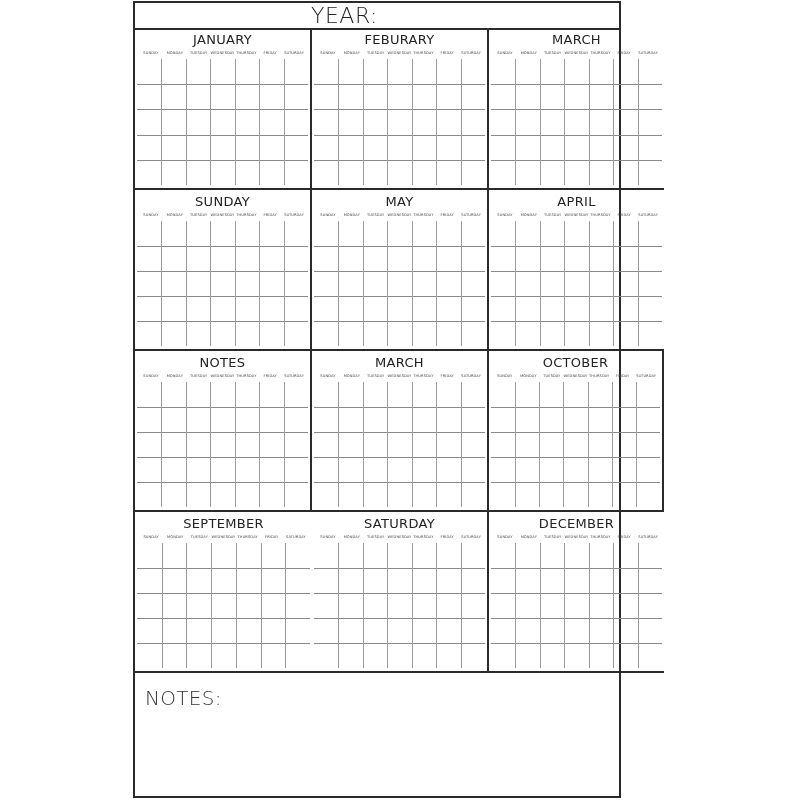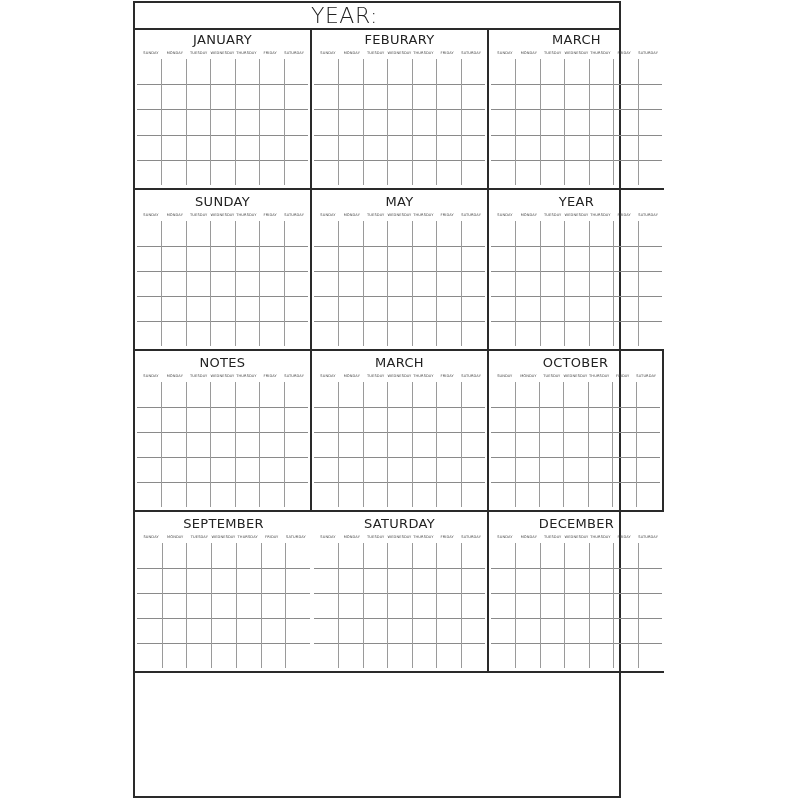--- a/index.html
+++ b/index.html
@@ -172,21 +172,21 @@
           <div class="hline" style="top: 80%;"></div>
           <div class="vline" style="left: 14.2857%;"></div>
           <div class="vline" style="left: 28.5714%;"></div>
           <div class="vline" style="left: 42.8571%;"></div>
           <div class="vline" style="left: 57.1429%;"></div>
           <div class="vline" style="left: 71.4286%;"></div>
           <div class="vline" style="left: 85.7143%;"></div>
         </div>
       </div>
     <div class="month col-3">
-        <div class="month-title">YEAR</div>
+        <div class="month-title">APRIL</div>
         <div class="day-head">
           <div class="day-name">SUNDAY</div>
           <div class="day-name">MONDAY</div>
           <div class="day-name">TUESDAY</div>
           <div class="day-name">WEDNESDAY</div>
           <div class="day-name">THURSDAY</div>
           <div class="day-name">FRIDAY</div>
           <div class="day-name">SATURDAY</div>
         </div>
         <div class="grid-area">
@@ -341,13 +341,16 @@
           <div class="vline" style="left: 14.2857%;"></div>
           <div class="vline" style="left: 28.5714%;"></div>
           <div class="vline" style="left: 42.8571%;"></div>
           <div class="vline" style="left: 57.1429%;"></div>
           <div class="vline" style="left: 71.4286%;"></div>
           <div class="vline" style="left: 85.7143%;"></div>
         </div>
       </div>
   </div>
 
+  <div class="notes">
+    <span class="notes-label">NOTES:</span>
+  </div>
 </div>
 
 </body></html>

